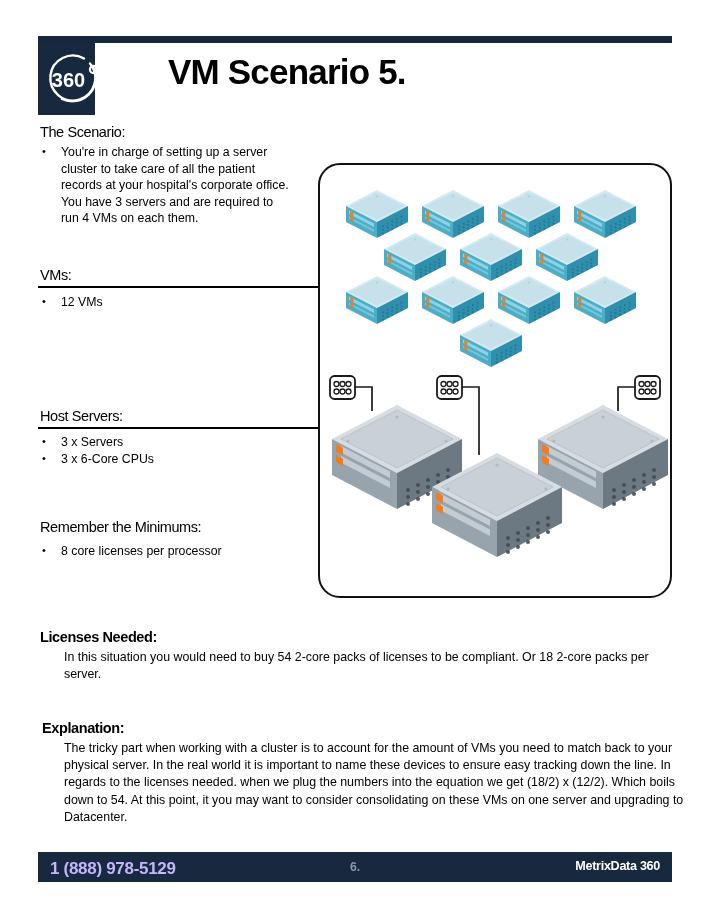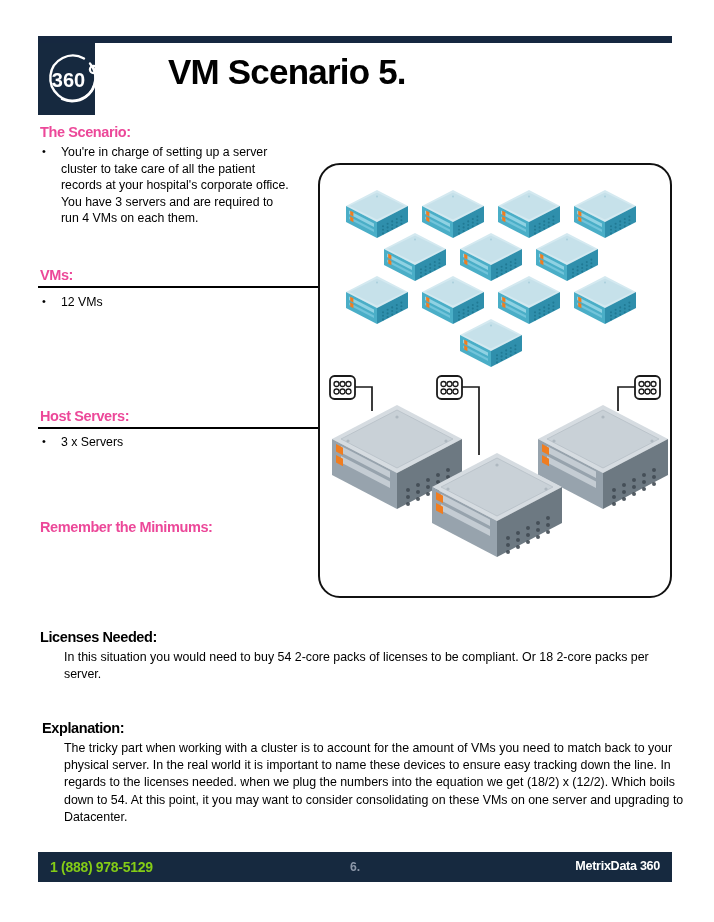--- a/index.html
+++ b/index.html
@@ -44,23 +44,23 @@
     color: #000;
     line-height: 1;
     white-space: nowrap;
     margin-left: 44px;
   }
 
   
   .sec-head {
     position: absolute;
     font-size: 14.5px;
-    font-weight: bold;
+    font-weight: normal;
     letter-spacing: -0.4px;
-    color: #ec4899;
+    color: #000000;
     white-space: nowrap;
   }
   .sec-rule {
     position: absolute;
     height: 1.6px;
     background: #000;
   }
   .bullets {
     position: absolute;
     margin: 0;
@@ -121,24 +121,24 @@
     left: 38px;
     top: 852px;
     width: 634px;
     height: 30px;
     background: #16293f;
   }
   .footer-phone {
     position: absolute;
     left: 12px;
     top: 7px;
-    font-size: 14px;
+    font-size: 17px;
     font-weight: bold;
     letter-spacing: -0.3px;
-    color: #84cc16;
+    color: #c4b5fd;
   }
   .footer-page {
     position: absolute;
     left: 0;
     right: 0;
     top: 8px;
     text-align: center;
     font-size: 12.2px;
     font-weight: bold;
     color: #8c97a8;
@@ -177,24 +177,26 @@
 <div class="sec-head" style="left:40px; top:267px;">VMs:</div>
 <div class="sec-rule" style="left:38px; top:286px; width:280px;"></div>
 <ul class="bullets" style="left:38px; top:294px; width:255px;">
   <li>12 VMs</li>
 </ul>
 
 <div class="sec-head" style="left:40px; top:408px;">Host Servers:</div>
 <div class="sec-rule" style="left:38px; top:427px; width:280px;"></div>
 <ul class="bullets" style="left:38px; top:434px; width:255px;">
   <li>3 x Servers</li>
+  <li>3 x 6-Core CPUs</li>
 </ul>
 
 <div class="sec-head" style="left:40px; top:519px;">Remember the Minimums:</div>
 <ul class="bullets" style="left:38px; top:543px; width:270px;">
+  <li>8 core licenses per processor</li>
 </ul>
 
 <div class="prose-head" style="left:40px; top:629px;">Licenses Needed:</div>
 <div class="prose-body" style="left:40px; top:649px; width:600px;">In this situation you would need to buy 54 2-core packs of licenses to be compliant. Or 18 2-core packs per server.</div>
 
 <div class="prose-head" style="left:42px; top:720px;">Explanation:</div>
 <div class="prose-body" style="left:40px; top:740px; width:622px;">The tricky part when working with a cluster is to account for the amount of VMs you need to match back to your physical server. In the real world it is important to name these devices to ensure easy tracking down the line. In regards to the licenses needed. when we plug the numbers into the equation we get (18/2) x (12/2). Which boils down to 54. At this point, it you may want to consider consolidating on these VMs on one server and upgrading to Datacenter.</div>
 
 <div class="illus-box">
   <svg class="illus-svg" width="350" height="431" viewBox="0 0 350 431">

